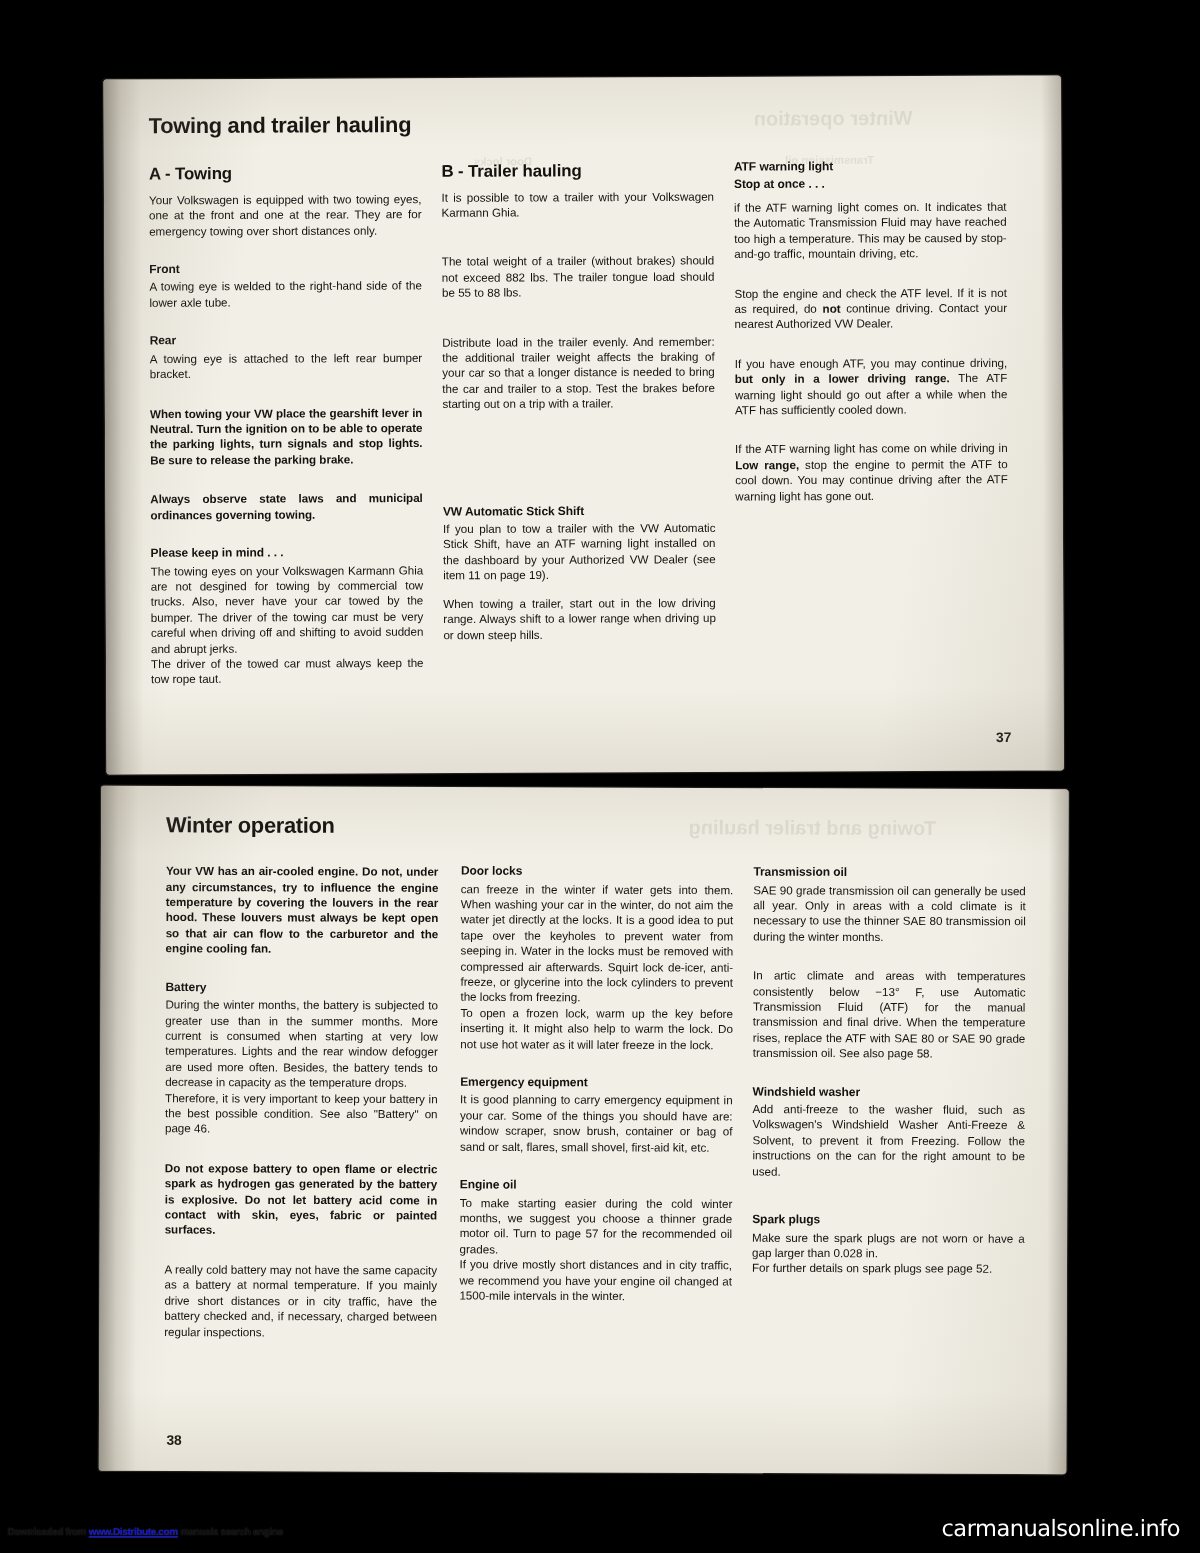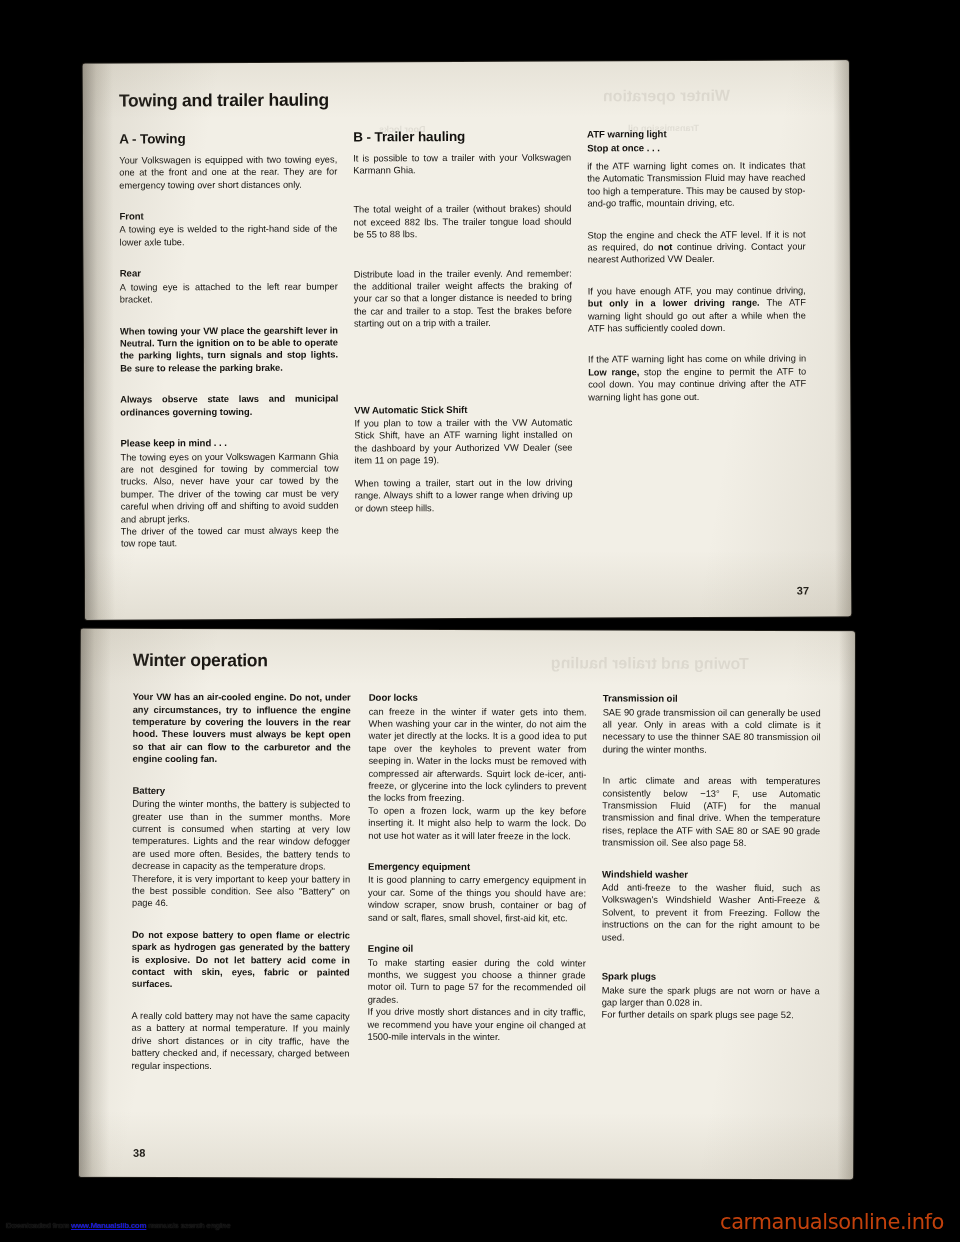--- a/index.html
+++ b/index.html
@@ -169,22 +169,22 @@
     text-shadow: 0 0 1px rgba(70,70,70,0.9);
   }
   #footer-left .lnk {
     color: #1414d8;
     text-decoration: underline;
   }
   #footer-right {
     position: absolute;
     right: 16px;
     bottom: 8px;
-    font-size: 21px;
-    color: #c2410c;
+    font-size: 18px;
+    color: #ffffff;
     letter-spacing: -0.4px;
     white-space: nowrap;
     font-family: "DejaVu Sans", sans-serif;
   }
   .hairline {
     position: absolute;
     left: 86px;
     right: 80px;
     top: 1183px;
     height: 1px;
@@ -300,15 +300,15 @@
       <p class="body">For further details on spark plugs see page 52.</p>
     </div>
 
     <div class="pagenum">38</div>
   </div>
 </div>
 
 <div class="hairline"></div>
 
 <div id="footer-band">
-  <div id="footer-left"><span>Downloaded from </span><span class="lnk">www.Manualslib.com</span><span> manuals search engine</span></div>
+  <div id="footer-left"><span>Downloaded from </span><span class="lnk">www.Distribute.com</span><span> manuals search engine</span></div>
   <div id="footer-right">carmanualsonline.info</div>
 </div>
 
 </body></html>

